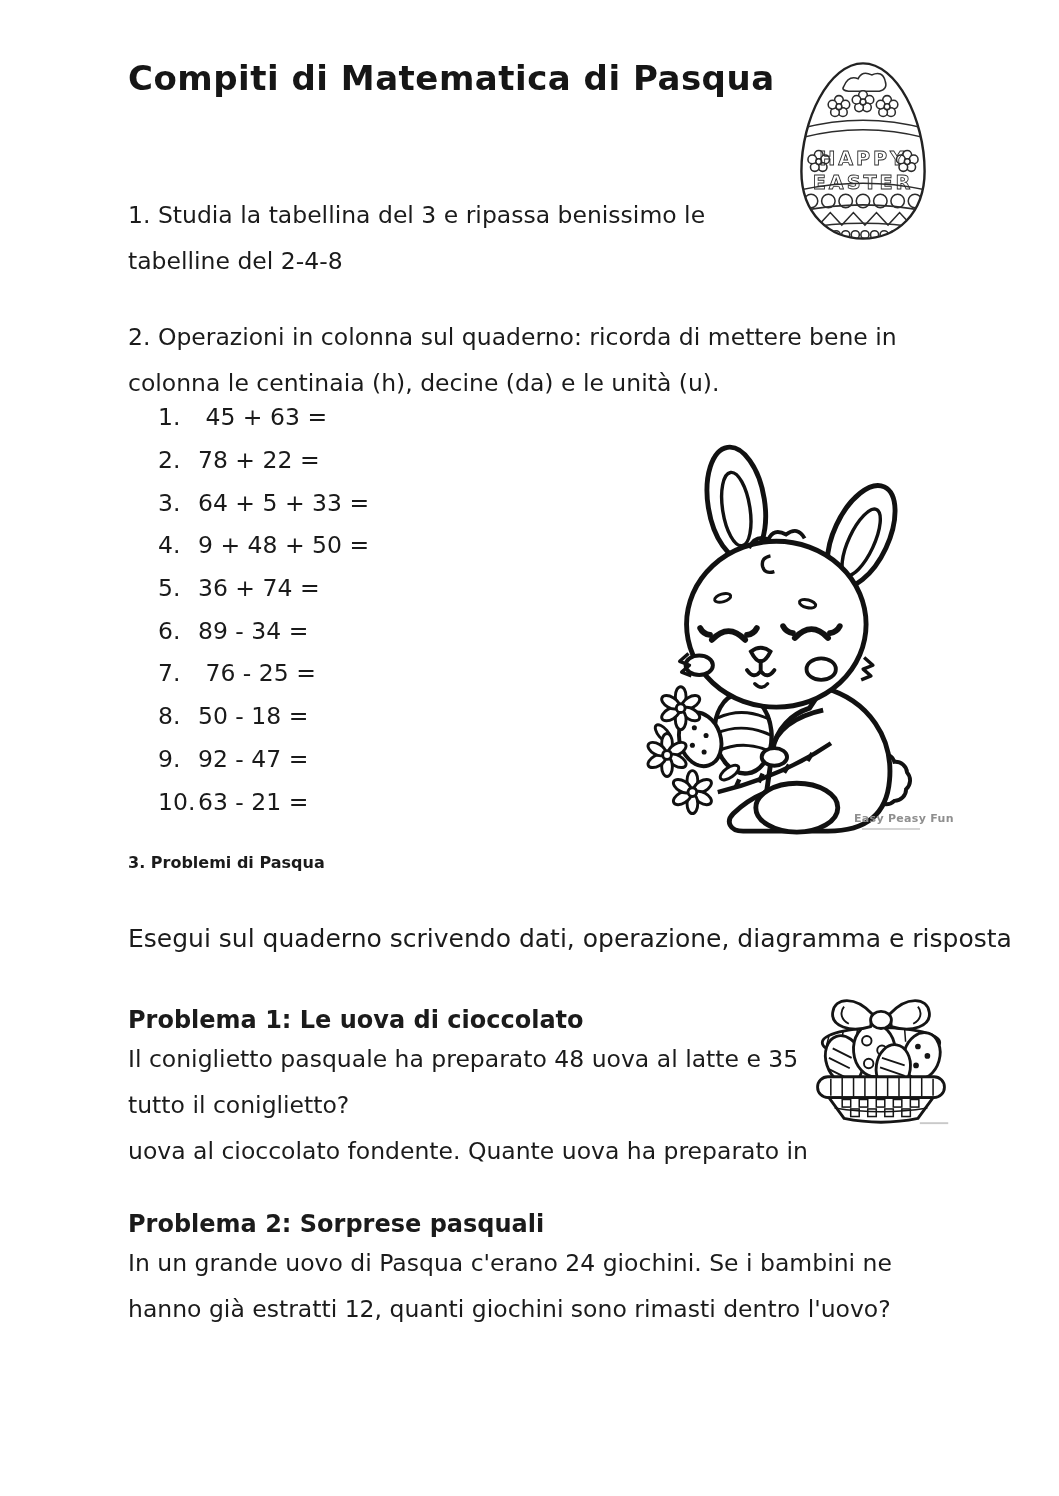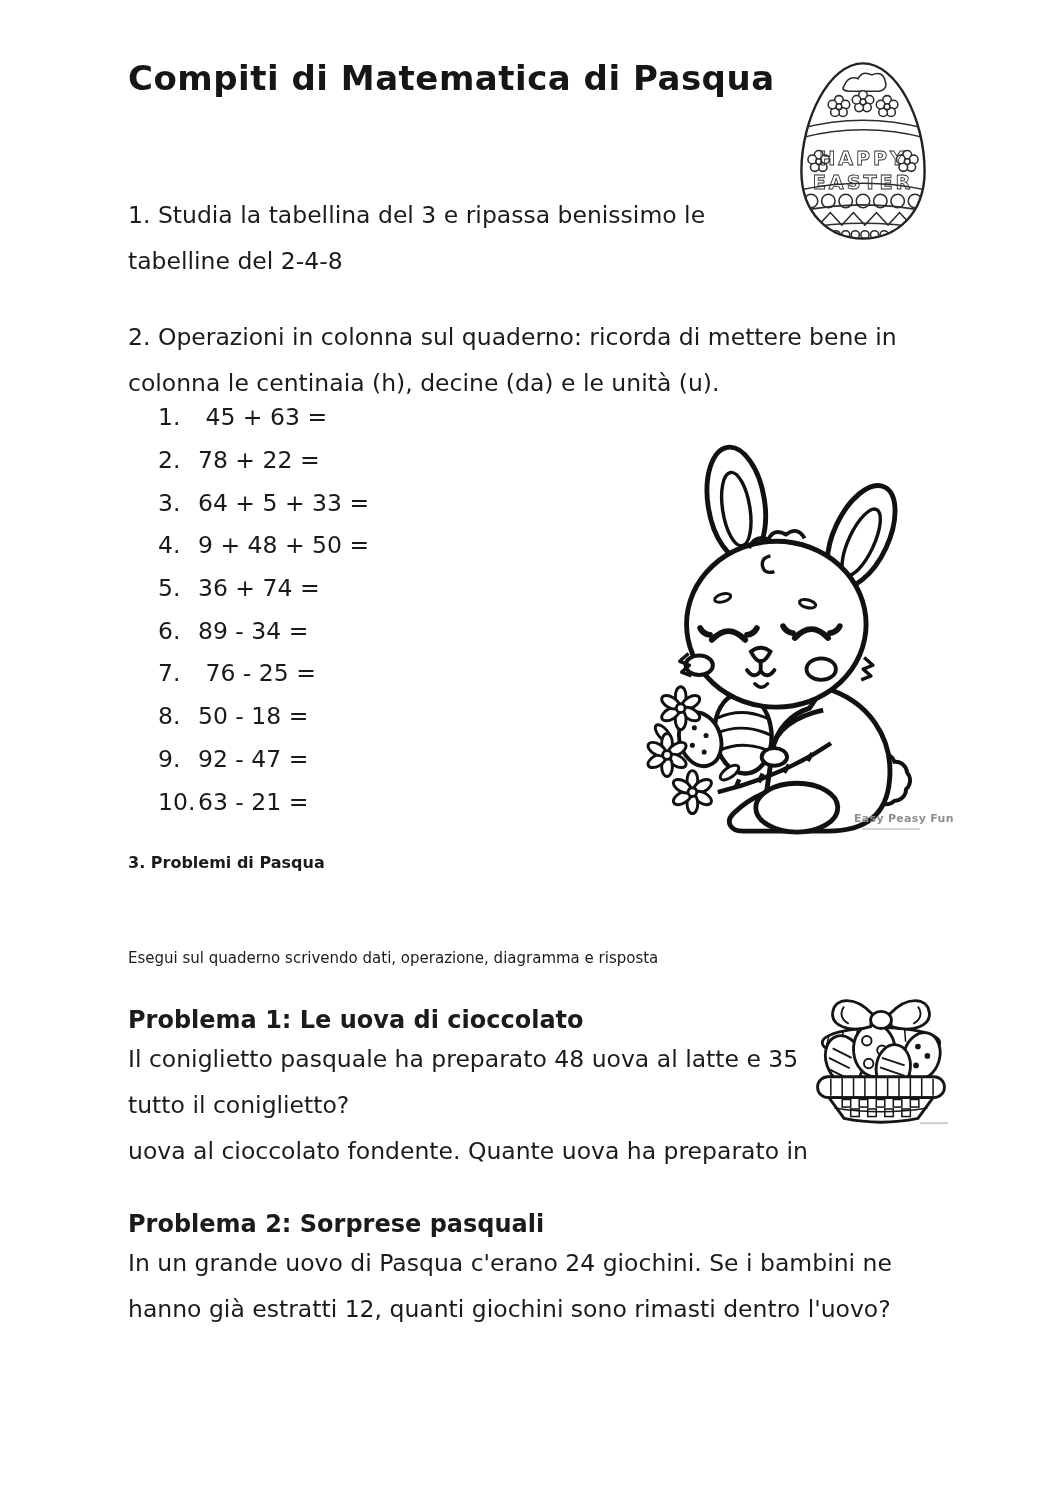--- a/index.html
+++ b/index.html
@@ -24,21 +24,21 @@
   }
   .body-text { font-size: 23.5px; line-height: 46px; color: #1b1b1b; }
   .bold { font-weight: 700; }
   .task1 { left: 128px; top: 192px; }
   .task2 { left: 128px; top: 314px; }
   .ops { left: 158px; top: 396px; list-style: none; }
   .ops li { height: 42.7px; font-size: 23.5px; display: flex; align-items: center; }
   .op-n { display: inline-block; width: 40px; white-space: pre; }
   .op-x { white-space: pre; text-align: right; }
   .sec3-heading { left: 128px; top: 840px; font-size: 16px; }
-  .sec3-intro { left: 128px; top: 935px; font-size: 15px; text-align: center; }
+  .sec3-intro { left: 128px; top: 916px; font-size: 25px; text-align: center; }
   .p1-heading { left: 128px; top: 997px; font-size: 24px; }
   .p1-body { left: 128px; top: 1036px; }
   .p2-heading { left: 128px; top: 1201px; font-size: 24px; }
   .p2-body { left: 128px; top: 1240px; }
   .egg-illu { left: 786px; top: 52px; }
   .bunny-illu { left: 628px; top: 426px; }
   .basket-illu { left: 800px; top: 984px; }
   .watermark {
     left: 854px; top: 812px;
     font-size: 11px; font-weight: 700;

